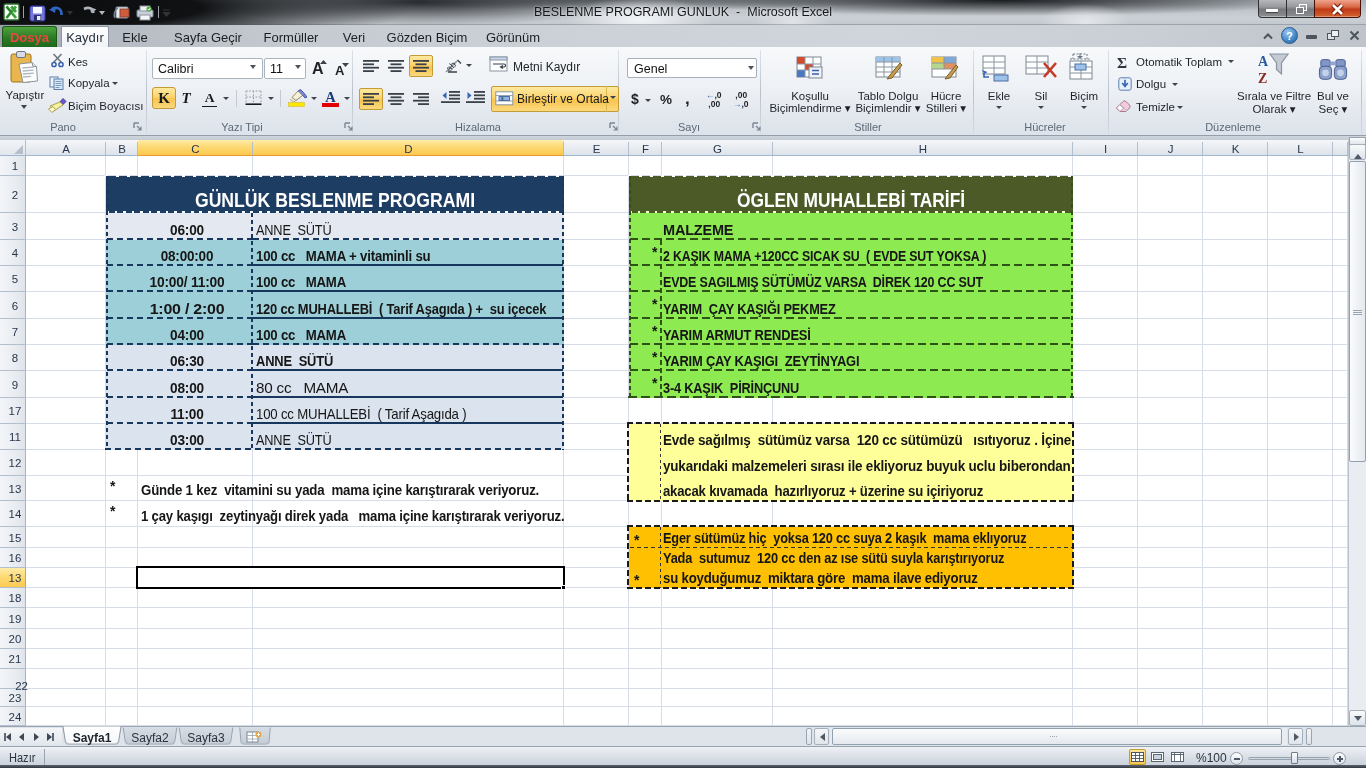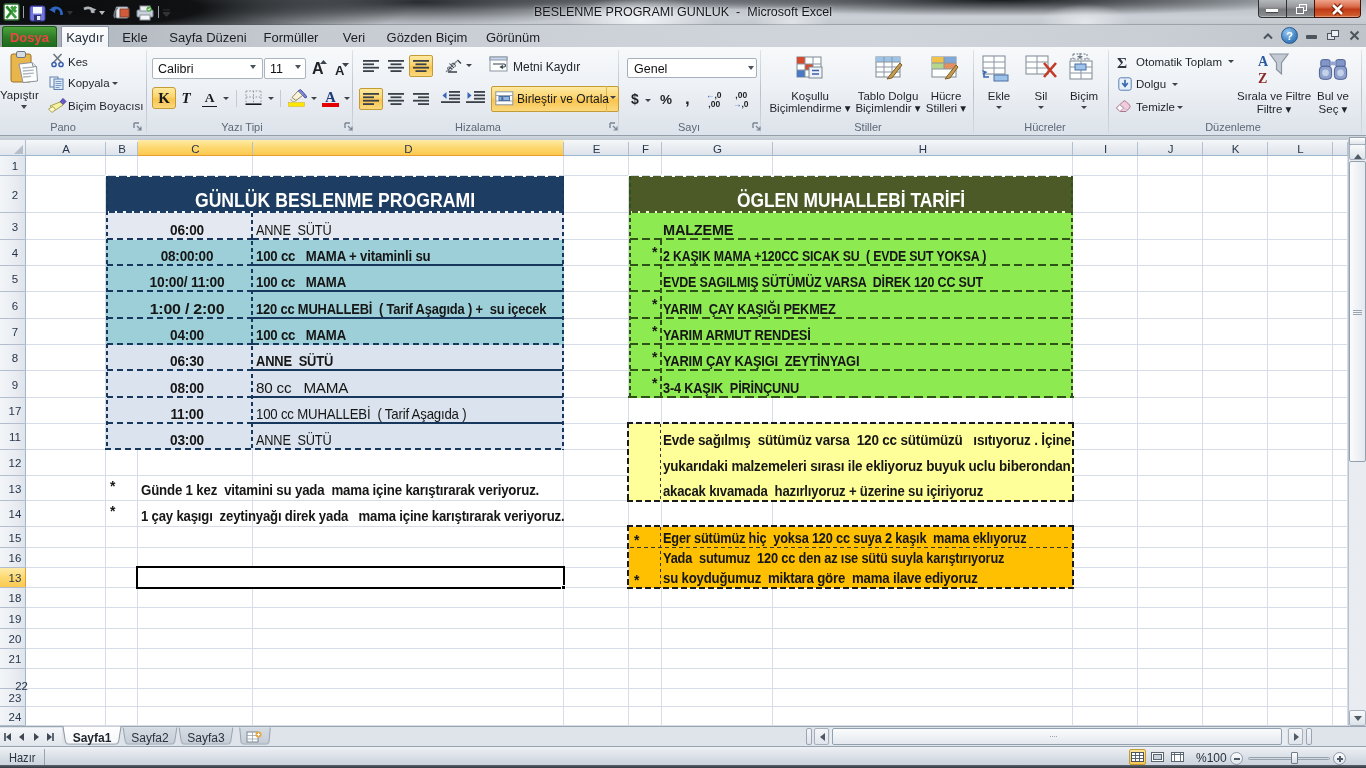--- a/index.html
+++ b/index.html
@@ -67,21 +67,21 @@
       <path d="M3 2 L12 11 M12 2 L3 11" stroke="#fdfdfa" stroke-width="2.6" fill="none"></path>
     </svg>
 </div>
 
 <div class="a" style="left:0;top:25px;width:1366px;height:22px;background:linear-gradient(to right,#9ba1a8 0%,#b5bbc2 8%,#c6cbd1 22%,#cdd2d8 45%,#d0d5db 65%,#c9ced4 85%,#bfc4ca 100%)"></div>
 <div class="a" style="left:2px;top:26px;width:55px;height:21px;background:linear-gradient(#4da33c,#2c7a24 55%,#1f6a1e);border:1px solid #1c5a1a;border-bottom:none;border-radius:3px 3px 0 0"></div>
 <div class="t b" style="left:2px;top:31px;width:55px;text-align:center;font-size:13px;color:#ef4444">Dosya</div>
 <div class="a" style="left:61px;top:26px;width:48px;height:21px;background:linear-gradient(#fdfdfe,#f0f3f7);border:1px solid #8b95a3;border-bottom:none;border-radius:2px 2px 0 0"></div>
 <div class="t" style="left:61px;top:31px;width:48px;text-align:center;font-size:13px;color:#26303c">Kaydır</div>
 <div class="t" style="left:110px;top:31px;width:50px;text-align:center;font-size:13px;color:#1b1f24">Ekle</div>
-<div class="t" style="left:163px;top:31px;width:90px;text-align:center;font-size:13px;color:#1b1f24">Sayfa Düzeni</div>
+<div class="t" style="left:163px;top:31px;width:90px;text-align:center;font-size:13px;color:#1b1f24">Sayfa Geçir</div>
 <div class="t" style="left:256px;top:31px;width:70px;text-align:center;font-size:13px;color:#1b1f24">Formüller</div>
 <div class="t" style="left:330px;top:31px;width:48px;text-align:center;font-size:13px;color:#1b1f24">Veri</div>
 <div class="t" style="left:381px;top:31px;width:92px;text-align:center;font-size:13px;color:#1b1f24">Gözden Biçim</div>
 <div class="t" style="left:476px;top:31px;width:74px;text-align:center;font-size:13px;color:#1b1f24">Görünüm</div>
 
 <div class="a" style="left:0;top:47px;width:1366px;height:89px;background:linear-gradient(#f7f9fb,#eef1f5 45%,#e2e7ee 80%,#dde3ea);border-bottom:1px solid #969ea9"></div>
 <div class="a" style="left:0;top:136px;width:1366px;height:4px;background:linear-gradient(#cfd6de,#c2cad4)"></div>
 
 <div class="a" style="left:146px;top:50px;width:1px;height:84px;background:linear-gradient(#dfe4ea,#b9c1cb 50%,#d4dae2)"></div>
 <div class="a" style="left:352px;top:50px;width:1px;height:84px;background:linear-gradient(#dfe4ea,#b9c1cb 50%,#d4dae2)"></div>
@@ -114,21 +114,21 @@
     <path d="M4 4 L8 8 M8 4.5 L8 8 L4.5 8" stroke="#7a8593" stroke-width="1.2" fill="none"></path>
   </svg>
 
 <svg class="a" style="left:10px;top:51px" width="28" height="34" viewBox="0 0 28 34">
  <rect x="1" y="3" width="20" height="28" rx="2" fill="#e8b64c" stroke="#9c7325"></rect>
  <rect x="6.5" y="0.5" width="9" height="6" rx="1.5" fill="#d8dde3" stroke="#6e7780"></rect>
  <path d="M9 13 L22 11.5 L26.5 15.5 L27.5 30 L13 31.5 Z" fill="#fdfefe" stroke="#8a929b"></path>
  <path d="M22 11.5 L23 15.8 L26.5 15.5" fill="#dfe4e9" stroke="#8a929b"></path>
  <path d="M12.5 17 l11 -.8 M12.7 20 l11 -.8 M12.9 23 l11 -.8 M13.1 26 l8 -.6" stroke="#aeb6bf" stroke-width="1.3"></path>
 </svg>
-<div class="t" style="left:0px;top:90px;width:50px;font-size:11.5px;color:#1e2228">Yapıştır</div>
+<div class="t" style="left:0px;top:90px;width:50px;text-align:center;font-size:11.5px;color:#1e2228">Yapıştır</div>
 <div class="a" style="left:21px;top:105px;width:0;height:0;border:3.5px solid transparent;border-top:4px solid #3c434b"></div>
 <svg class="a" style="left:51px;top:53px" width="14" height="15" viewBox="0 0 14 15">
  <path d="M2.5 1 L10.5 9.5 M10.5 1 L2.5 9.5" stroke="#6e7781" stroke-width="1.6"></path>
  <circle cx="3" cy="11.5" r="2.1" fill="none" stroke="#3a5fae" stroke-width="1.5"></circle>
  <circle cx="10" cy="11.5" r="2.1" fill="none" stroke="#3a5fae" stroke-width="1.5"></circle>
 </svg>
 <div class="t" style="left:68px;top:57px;font-size:11.5px;color:#1e2228">Kes</div>
 <svg class="a" style="left:49px;top:76px" width="17" height="14" viewBox="0 0 17 14">
  <rect x="1" y="1" width="8" height="10" fill="#eef3fa" stroke="#5d7fae"></rect>
  <rect x="5" y="3" width="9" height="10.5" fill="#dbe7f5" stroke="#5d7fae"></rect>
@@ -349,21 +349,21 @@
 <div class="t" style="left:1136px;top:102px;font-size:11.5px;color:#1d2126">Temizle</div>
 <div class="a" style="left:1177px;top:106px;width:0;height:0;border:3px solid transparent;border-top:3.5px solid #3c434b"></div>
 
 <svg class="a" style="left:1258px;top:52px" width="32" height="33" viewBox="0 0 32 33">
  <text x="0" y="14" font-size="14" font-weight="bold" fill="#2c5a9e" font-family="Liberation Serif">A</text>
  <text x="0" y="31" font-size="14" font-weight="bold" fill="#8a2a28" font-family="Liberation Serif">Z</text>
  <path d="M12 2 L30 2 L23.5 11 L23.5 22 L18.5 17.5 L18.5 11 Z" fill="linear" fill-opacity="1" stroke="#8a93a0" stroke-width="1.2" style="fill:#c3cad3"></path>
  <path d="M21 11 L21 31 M17.5 27 l3.5 4.5 l3.5-4.5" stroke="#9aa3ae" stroke-width="0" fill="none"></path>
 </svg>
 <div class="t" style="left:1224px;top:91px;width:100px;text-align:center;font-size:11.5px;color:#1e2228">Sırala ve Filtre</div>
-<div class="t" style="left:1224px;top:104px;width:100px;text-align:center;font-size:11.5px;color:#1e2228">Filtre ▾</div>
+<div class="t" style="left:1224px;top:104px;width:100px;text-align:center;font-size:11.5px;color:#1e2228">Olarak ▾</div>
 
 <svg class="a" style="left:1318px;top:54px" width="30" height="30" viewBox="0 0 32 32">
  <rect x="3" y="6" width="10" height="8" rx="2" fill="#8296c8" stroke="#46598c"></rect>
  <rect x="19" y="6" width="10" height="8" rx="2" fill="#8296c8" stroke="#46598c"></rect>
  <rect x="13" y="8" width="6" height="4" fill="#93a5d0"></rect>
  <rect x="1.5" y="13" width="13" height="14" rx="4" fill="#8ea0cc" stroke="#46598c"></rect>
  <rect x="17.5" y="13" width="13" height="14" rx="4" fill="#8ea0cc" stroke="#46598c"></rect>
  <circle cx="8" cy="20" r="3.6" fill="#c3d2e8"></circle>
  <circle cx="24" cy="20" r="3.6" fill="#c3d2e8"></circle>
 </svg>

